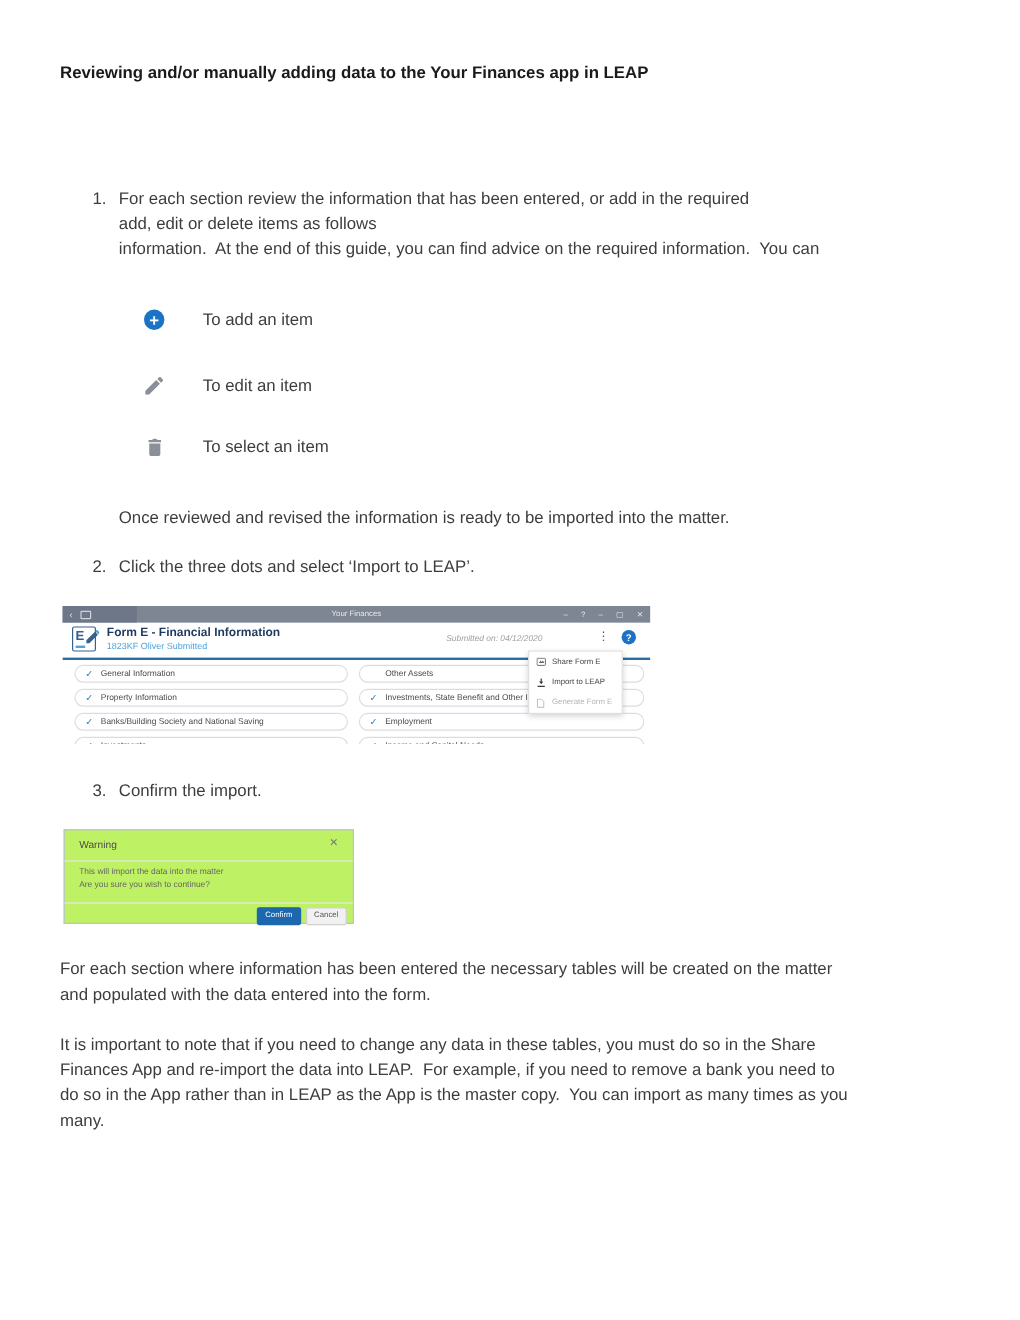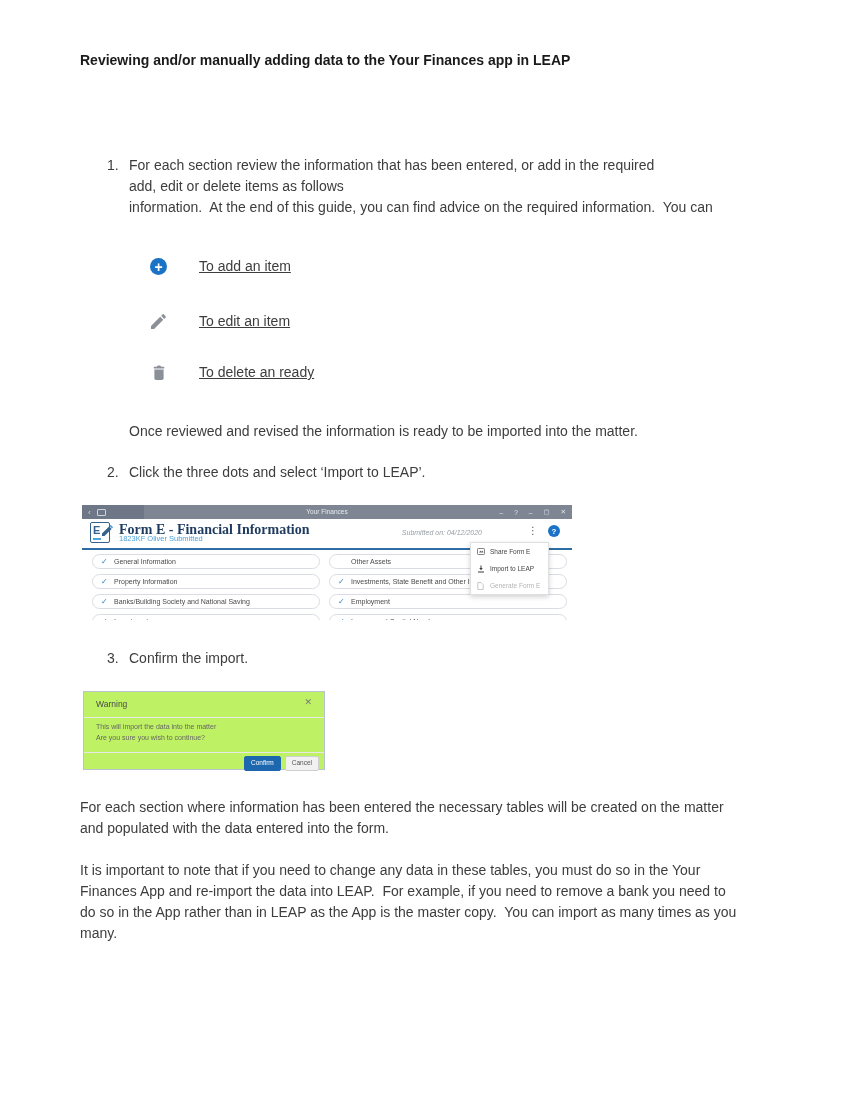--- a/index.html
+++ b/index.html
@@ -1,28 +1,28 @@
 <!DOCTYPE html>
 <html><head>
 <meta charset="utf-8">
 <style>
   * { margin:0; padding:0; box-sizing:border-box; }
   html,body { background:#ffffff; }
   .page {
     position:relative; width:724px; height:1100px; background:#ffffff;
     font-family:"Liberation Sans","DejaVu Sans",sans-serif;
-    color:#3d3d3d; overflow:hidden;margin-left:30px;
+    color:#3d3d3d; overflow:hidden;
   }
   .abs { position:absolute; }
   .doc-title { font-size:14px; font-weight:bold; color:#1a1a1a; white-space:pre-wrap; }
   .para .line, .step-body .line { font-size:14px; line-height:21px; white-space:pre-wrap; }
   .step { display:flex; }
   .step-num { width:22px; font-size:14px; line-height:21px; flex:0 0 22px; }
   .legend-row { height:20px; }
-  .legend-label { position:absolute; left:49px; top:1px; font-size:14px;text-decoration:underline; }
+  .legend-label { position:absolute; left:49px; top:1px; font-size:14px; }
   .add-circle {
     position:absolute; left:0; top:1px; width:17px; height:17px; border-radius:50%;
     background:#1a73c4; color:#fff; font-size:14px; font-weight:bold;
     display:flex; align-items:center; justify-content:center; line-height:1;
   }
   .glyph-icon { position:absolute; left:1px; top:2px; }
 
   
   .shot {
     position:absolute; left:52px; top:505px; width:490px; height:115px;
@@ -43,21 +43,21 @@
     color:#e3e6ea; font-size:6.5px;
   }
   .shot-header { position:absolute; left:0; top:14px; width:100%; height:29px; background:#fff; }
   .forme-logo {
     position:absolute; left:8px; top:3px; width:20px; height:21px;
     border:1.5px solid #35618e; border-radius:2px; background:#fff;
   }
   .forme-logo .e { position:absolute; left:2px; top:1px; font-size:11px; font-weight:bold; color:#35618e; }
   .forme-logo .underline { position:absolute; left:2px; bottom:2px; width:8px; height:2px; background:#4da3dc; }
   .forme-logo svg { position:absolute; right:-4px; top:-2px; }
-  .shot-form-title { position:absolute; left:37px; top:3px; font-size:14px; font-weight:bold; color:#1e3a5f;font-family:Liberation Serif, serif; }
+  .shot-form-title { position:absolute; left:37px; top:3px; font-size:10px; font-weight:bold; color:#1e3a5f; }
   .shot-form-matter { position:absolute; left:37px; top:15px; font-size:7.5px; color:#4da3dc; }
   .shot-submitted { position:absolute; right:90px; top:10px; font-size:7px; font-style:italic; color:#9aa0a6; }
   .kebab { position:absolute; right:34px; top:6px; font-size:10px; color:#555; letter-spacing:0; }
   .help-circle {
     position:absolute; right:12px; top:6px; width:12px; height:12px; border-radius:50%;
     background:#1a73c8; color:#fff; font-size:8px; font-weight:bold;
     display:flex; align-items:center; justify-content:center;
   }
   .shot-divider { position:absolute; left:0; top:43px; width:100%; height:2px; background:#2e6da4; }
   .pill {
@@ -123,21 +123,21 @@
     </span>
     <span class="legend-label">To edit an item</span>
   </div>
 
   <div class="legend-row abs" style="left:120px; top:363px; width:260px;">
     <span class="glyph-icon" style="left:2px;">
       <svg width="14" height="15" viewBox="0 0 24 26">
           <path fill="#8a8f98" d="M4 23c0 1.6 1.3 3 3 3h10c1.7 0 3-1.4 3-3V8H4v15zM21 3h-5l-1.4-1.4c-.3-.3-.8-.6-1.3-.6h-2.6c-.5 0-1 .3-1.3.6L8 3H3v3h18V3z"></path>
         </svg>
     </span>
-    <span class="legend-label">To delete an ready</span>
+    <span class="legend-label">To select an item</span>
   </div>
 
   <div class="para abs" style="left:99px; top:421px;">
     <div class="line">Once reviewed and revised the information is ready to be imported into the matter.</div>
   </div>
 
   <div class="step abs" style="left:77px; top:462px;">
     <span class="step-num">2.</span>
     <div class="step-body">
       <div class="line">Click the three dots and select ‘Import to LEAP’.</div>
@@ -259,19 +259,19 @@
       <span class="btn btn-cancel">Cancel</span>
     </div>
   </div>
 
   <div class="para abs" style="left:50px; top:797px;">
     <div class="line">For each section where information has been entered the necessary tables will be created on the matter</div>
     <div class="line">and populated with the data entered into the form.</div>
   </div>
 
   <div class="para abs" style="left:50px; top:860px;">
-    <div class="line">It is important to note that if you need to change any data in these tables, you must do so in the Your</div>
+    <div class="line">It is important to note that if you need to change any data in these tables, you must do so in the Share</div>
     <div class="line">Finances App and re-import the data into LEAP.  For example, if you need to remove a bank you need to</div>
     <div class="line">do so in the App rather than in LEAP as the App is the master copy.  You can import as many times as you</div>
     <div class="line">many.</div>
   </div>
 
 </div>
 
 </body></html>

